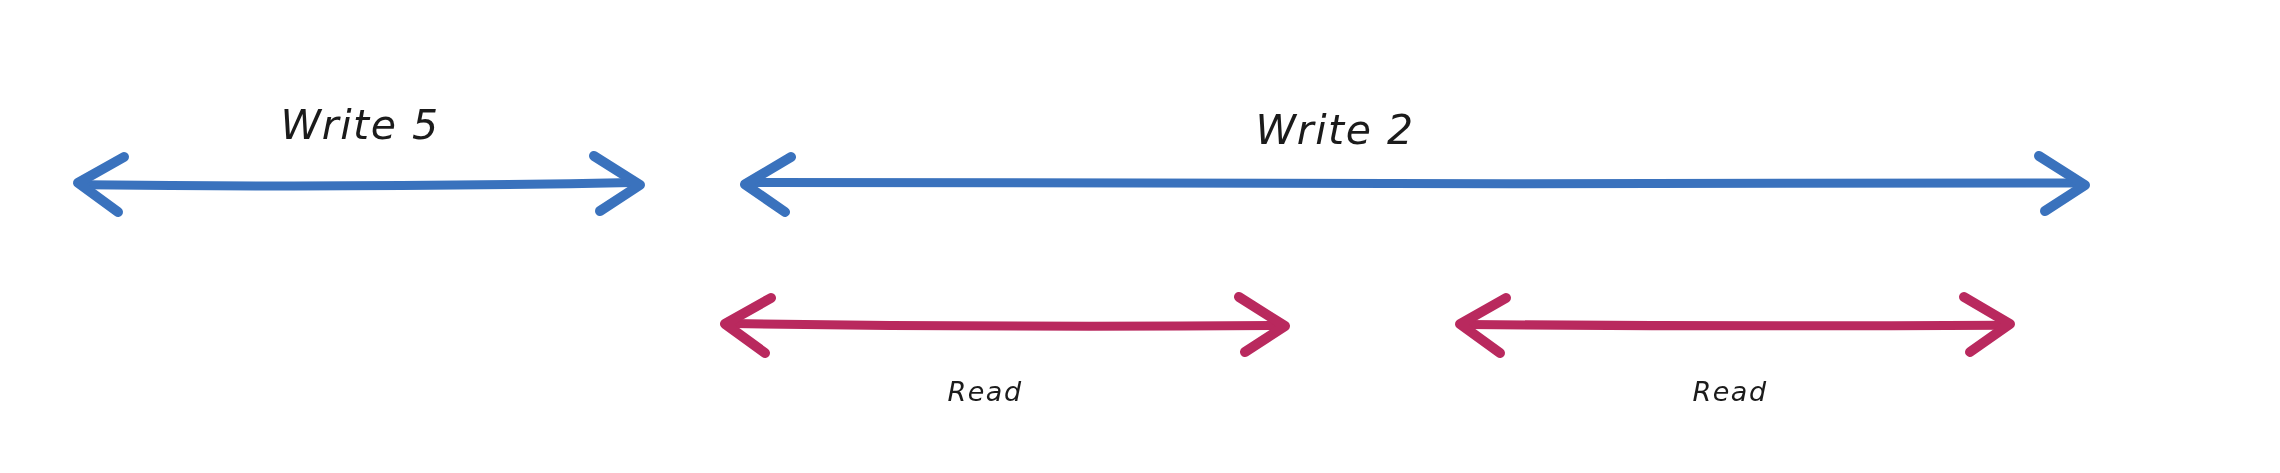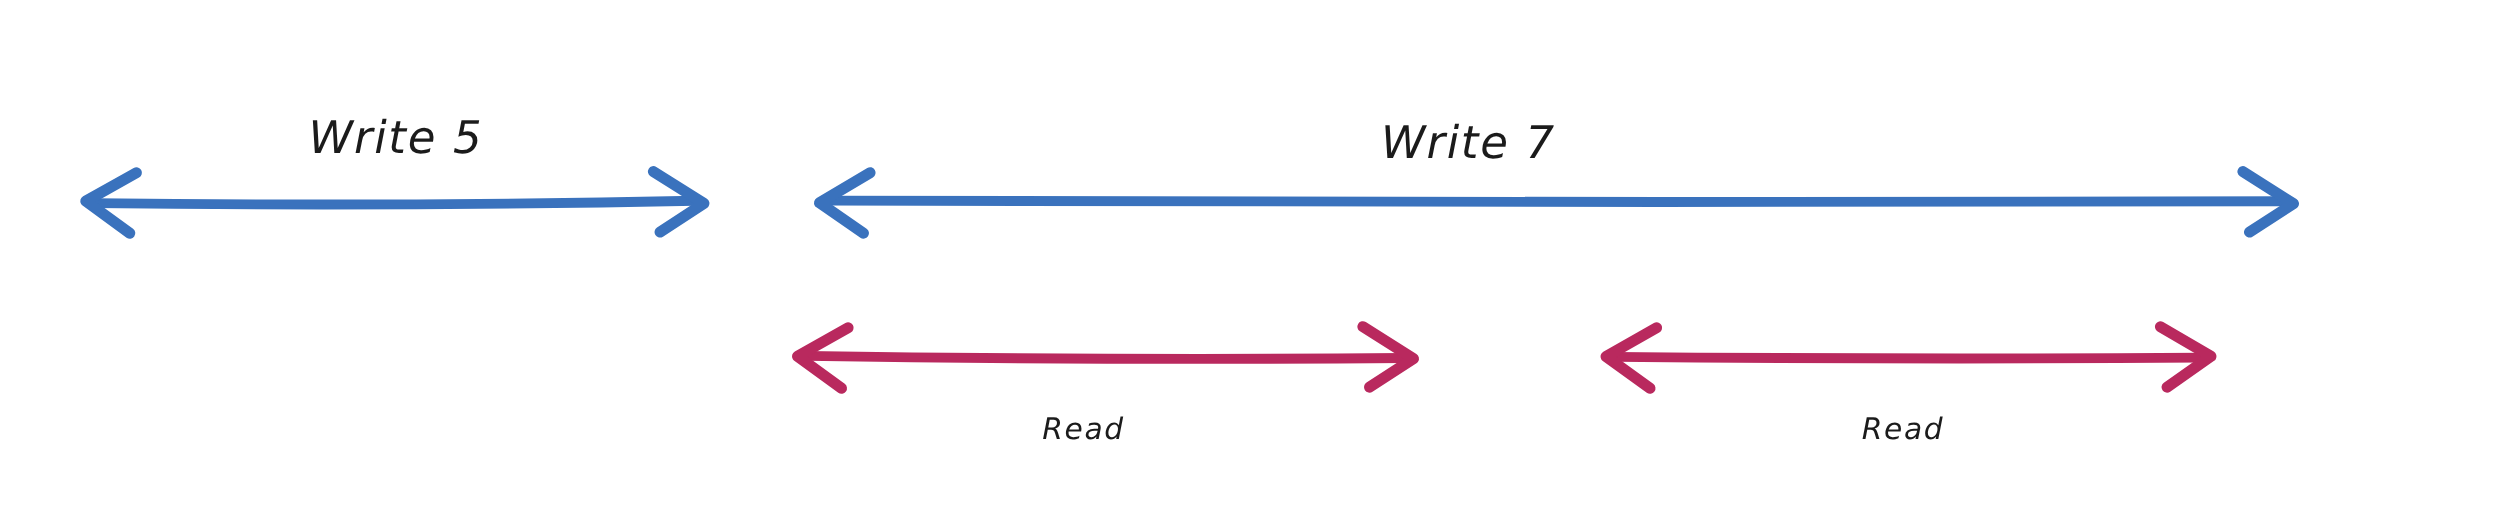--- a/index.html
+++ b/index.html
@@ -60,17 +60,17 @@
         <path d="M 1239 297 L 1285 325.99388955365976 L 1245 352" fill="none" stroke="#b9295e" stroke-width="10" stroke-linecap="round" stroke-linejoin="round"></path>
       </g>
       <g>
         <path d="M 1468 324.3982180294115 Q 1735 326.89493485735727 2002 325.13314089304765" fill="none" stroke="#b9295e" stroke-width="9" stroke-linecap="round"></path>
         <path d="M 1506 298 L 1460 324.043559828517 L 1500 353" fill="none" stroke="#b9295e" stroke-width="10" stroke-linecap="round" stroke-linejoin="round"></path>
         <path d="M 1964 297 L 2010 323.95880741222356 L 1970 352" fill="none" stroke="#b9295e" stroke-width="10" stroke-linecap="round" stroke-linejoin="round"></path>
       </g>
     </svg>
   <div id="labels">
       <div class="label write" style="left: 360px; top: 125px; color: rgb(27, 27, 27);">Write 5</div>
-      <div class="label write" style="left: 1335px; top: 130px; color: rgb(27, 27, 27);">Write 7</div>
+      <div class="label write" style="left: 1335px; top: 130px; color: rgb(27, 27, 27);">Write 2</div>
       <div class="label read" style="left: 985px; top: 391px; color: rgb(27, 27, 27);">Read</div>
       <div class="label read" style="left: 1730px; top: 391px; color: rgb(27, 27, 27);">Read</div>
     </div>
 </div>
 
 </body></html>

